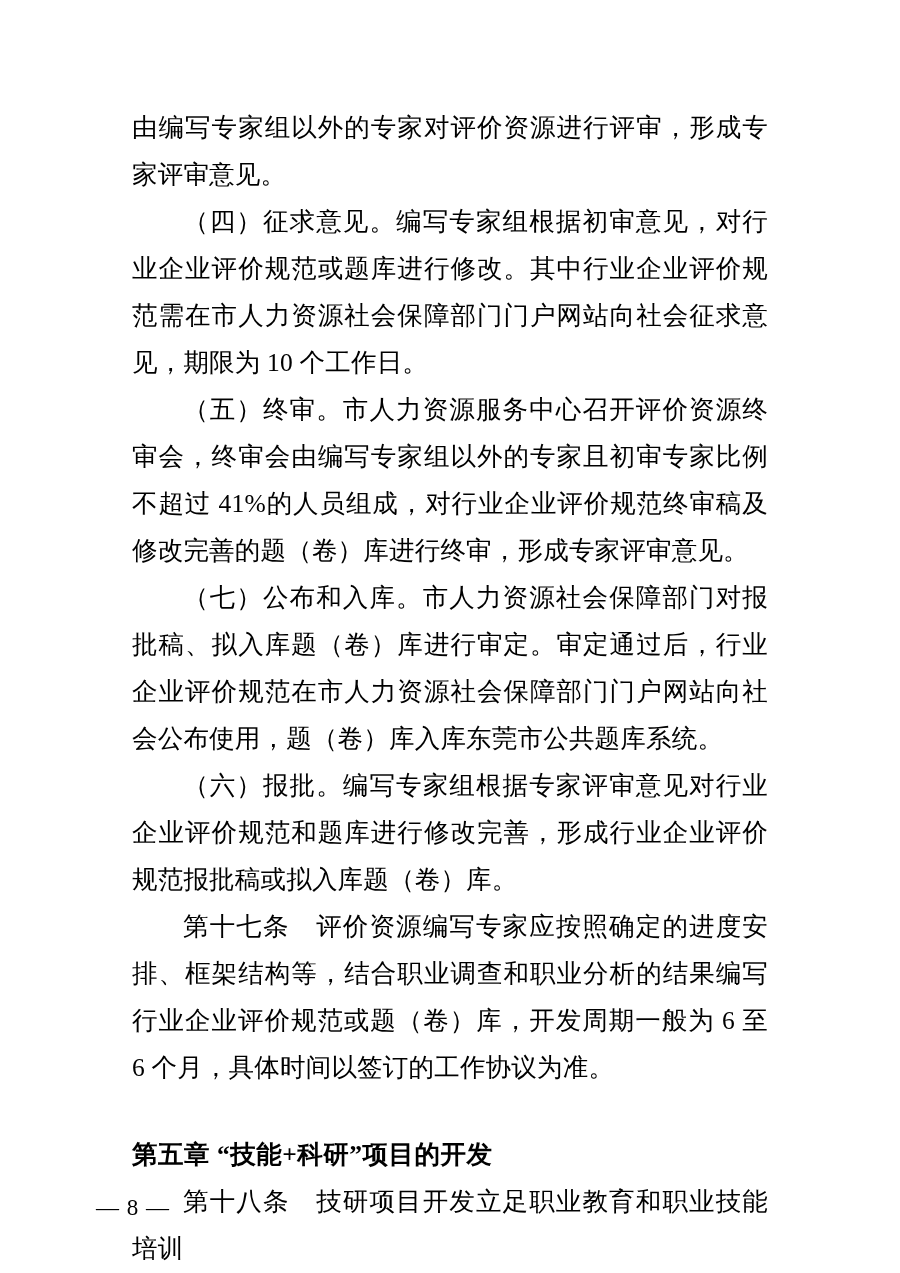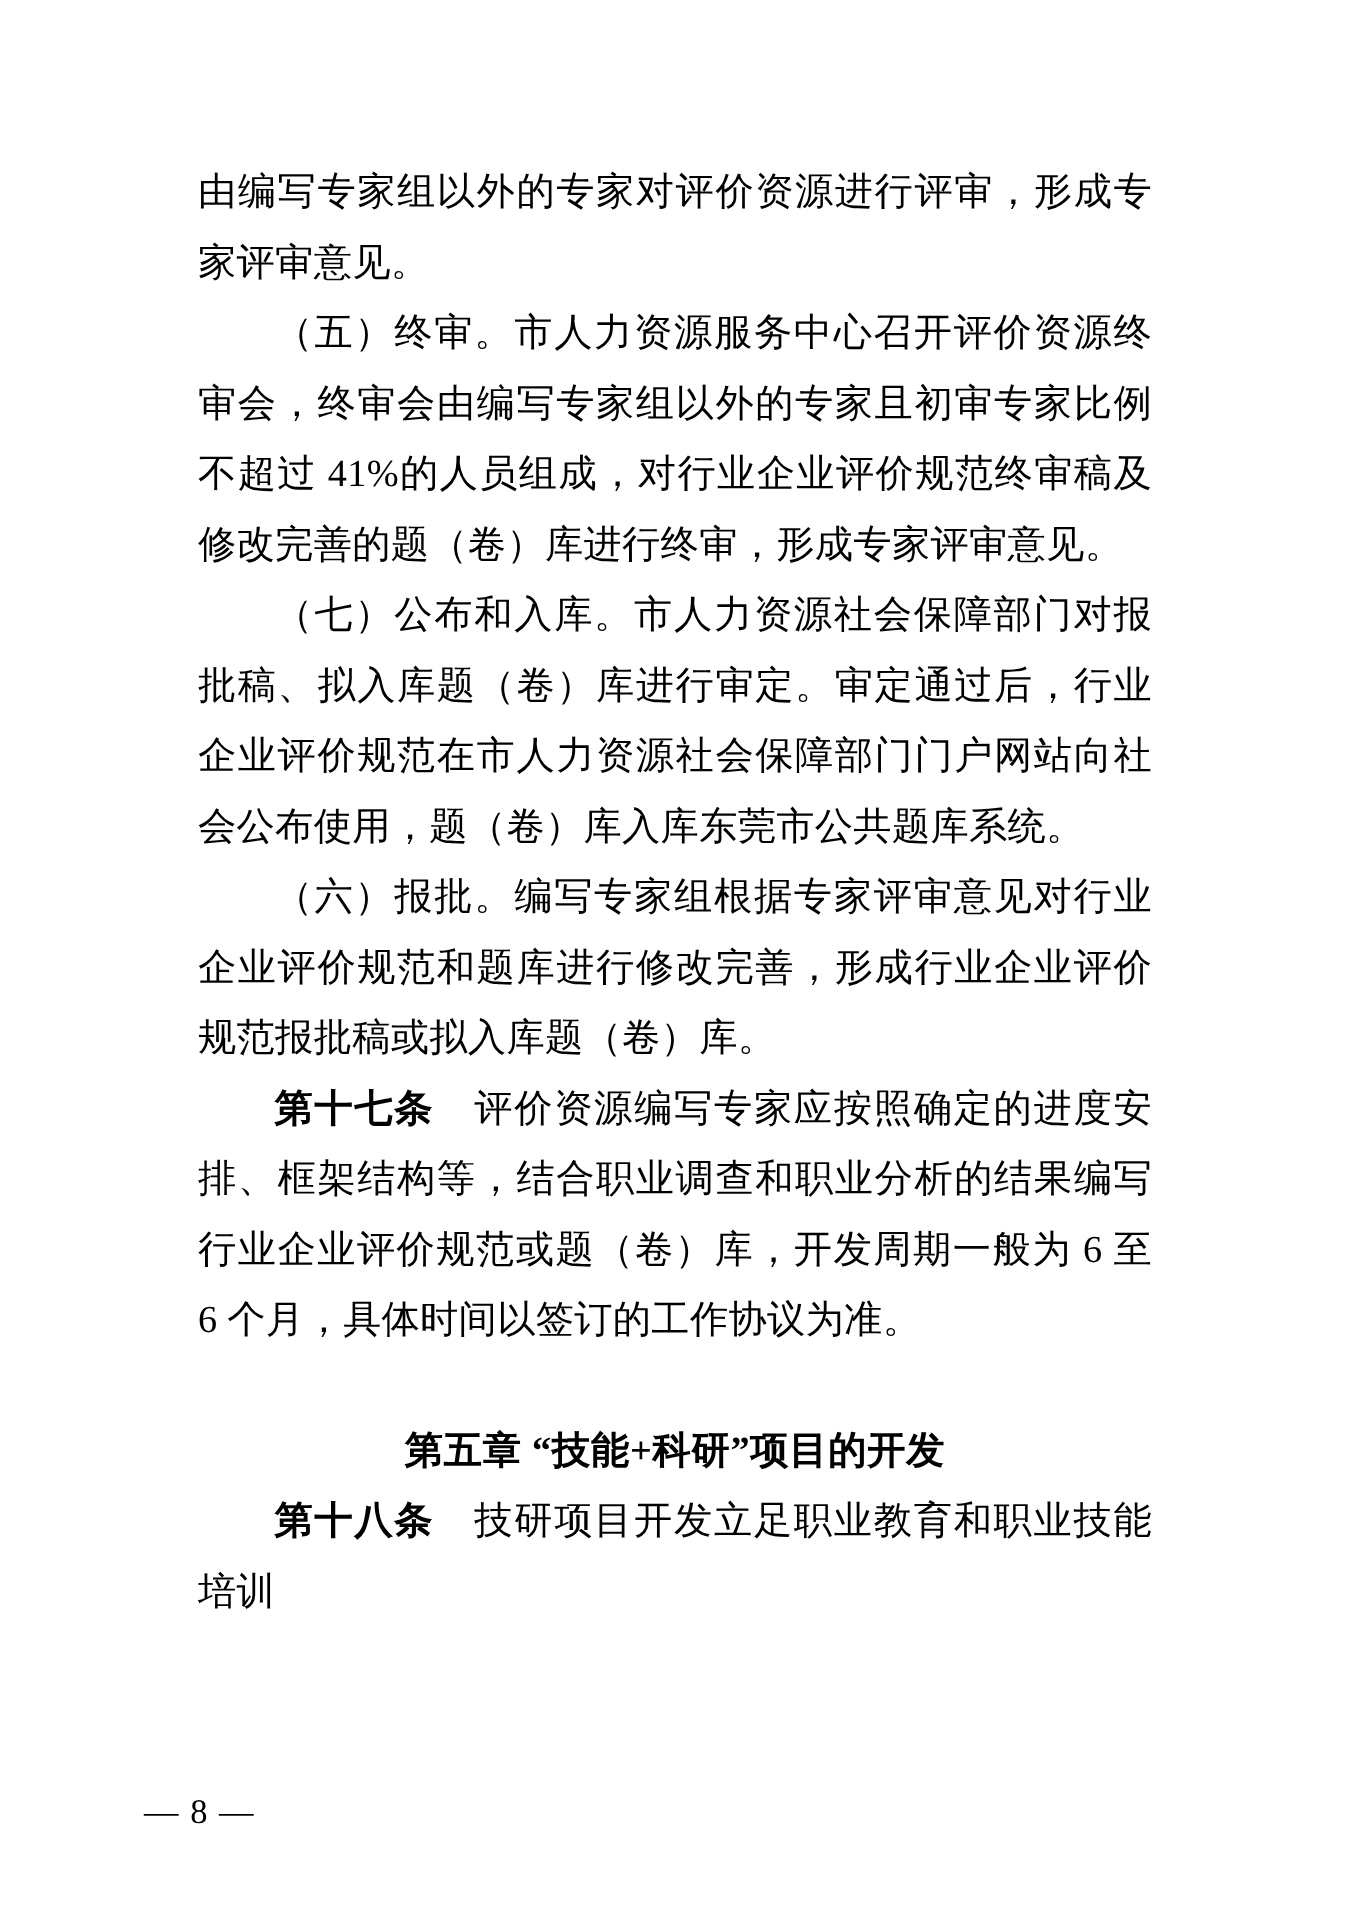--- a/index.html
+++ b/index.html
@@ -32,25 +32,25 @@
     margin: 0;
     text-indent: 0;
   }
   .para.indent {
     text-indent: 2em;
   }
   .para + .para {
     margin-top: 0;
   }
   .bold-lead {
-    font-weight: bold;
+    font-weight: normal;
   }
   .chapter-head {
     margin-top: 40px;
-    text-align: center;
+    text-align: left;
     font-size: 25.5px;
     line-height: 47px;
     font-weight: bold;
     letter-spacing: 0.5px;
   }
   .page-number {
     position: absolute;
     left: 96px;
     bottom: 52px;
     font-size: 23px;
@@ -60,20 +60,21 @@
 </style>
 </head>
 <body>
 
 <div class="page">
 
   <div class="body-text">
 
     <p class="para">由编写专家组以外的专家对评价资源进行评审，形成专家评审意见。</p>
 
+    <p class="para indent">（四）征求意见。编写专家组根据初审意见，对行业企业评价规范或题库进行修改。其中行业企业评价规范需在市人力资源社会保障部门门户网站向社会征求意见，期限为 10 个工作日。</p>
 
     <p class="para indent">（五）终审。市人力资源服务中心召开评价资源终审会，终审会由编写专家组以外的专家且初审专家比例不超过 41%的人员组成，对行业企业评价规范终审稿及修改完善的题（卷）库进行终审，形成专家评审意见。</p>
 
     <p class="para indent">（七）公布和入库。市人力资源社会保障部门对报批稿、拟入库题（卷）库进行审定。审定通过后，行业企业评价规范在市人力资源社会保障部门门户网站向社会公布使用，题（卷）库入库东莞市公共题库系统。</p>
 
     <p class="para indent">（六）报批。编写专家组根据专家评审意见对行业企业评价规范和题库进行修改完善，形成行业企业评价规范报批稿或拟入库题（卷）库。</p>
 
     <p class="para indent"><span class="bold-lead">第十七条</span><span>　评价资源编写专家应按照确定的进度安排、框架结构等，结合职业调查和职业分析的结果编写行业企业评价规范或题（卷）库，开发周期一般为 6 至 6 个月，具体时间以签订的工作协议为准。</span></p>
 
     <div class="chapter-head">第五章 “技能+科研”项目的开发</div>

